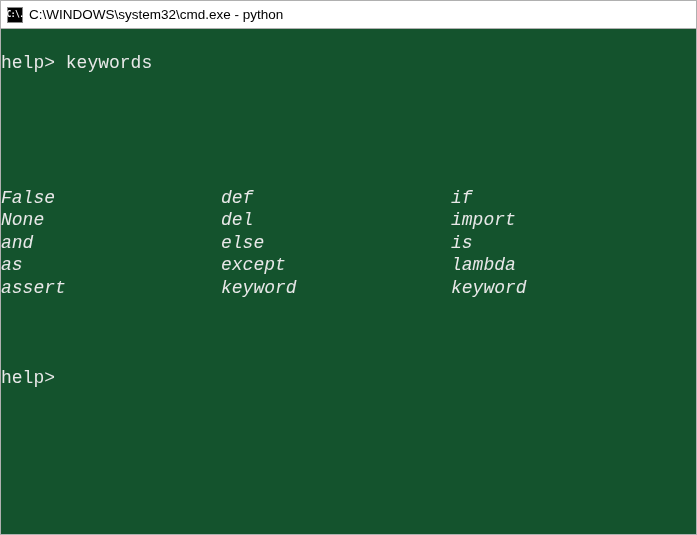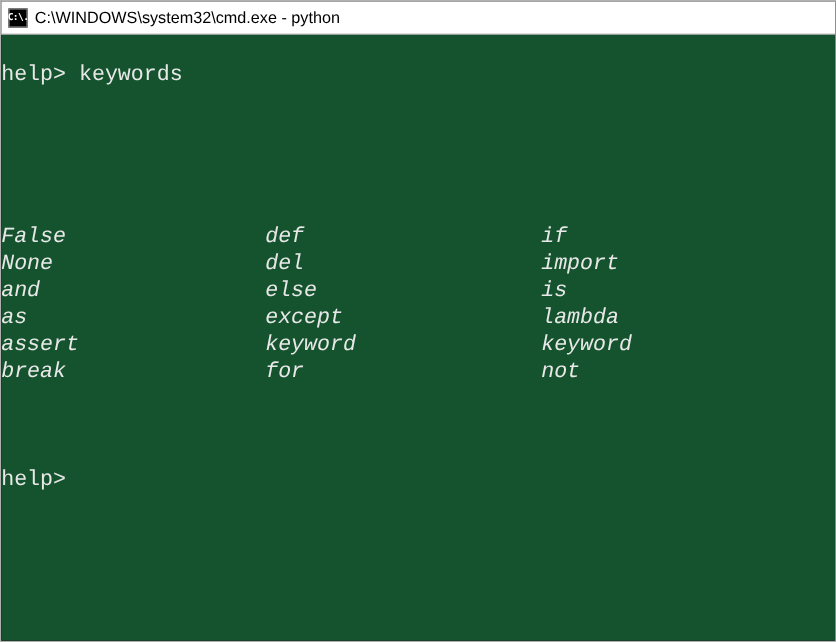--- a/index.html
+++ b/index.html
@@ -84,21 +84,20 @@
 <div class="terminal-body">
 <div class="line"><span>help&gt; </span><span>keywords</span></div>
 <div class="line">&nbsp;</div>
 <div class="line">&nbsp;</div>
 <div class="keyword-table">
   <div class="keyword-row"><span class="keyword-cell col0">False</span><span class="keyword-cell col1">def</span><span class="keyword-cell col2">if</span></div>
   <div class="keyword-row"><span class="keyword-cell col0">None</span><span class="keyword-cell col1">del</span><span class="keyword-cell col2">import</span></div>
   <div class="keyword-row"><span class="keyword-cell col0">and</span><span class="keyword-cell col1">else</span><span class="keyword-cell col2">is</span></div>
   <div class="keyword-row"><span class="keyword-cell col0">as</span><span class="keyword-cell col1">except</span><span class="keyword-cell col2">lambda</span></div>
   <div class="keyword-row"><span class="keyword-cell col0">assert</span><span class="keyword-cell col1">keyword</span><span class="keyword-cell col2">keyword</span></div>
-  <div class="keyword-row"><span class="keyword-cell col0">break</span><span class="keyword-cell col1">for</span><span class="keyword-cell col2">not</span></div>
 </div>
 <div class="line">&nbsp;</div>
 <div class="line">help&gt; </div>
 
 
 
 
 
 
 </div>

